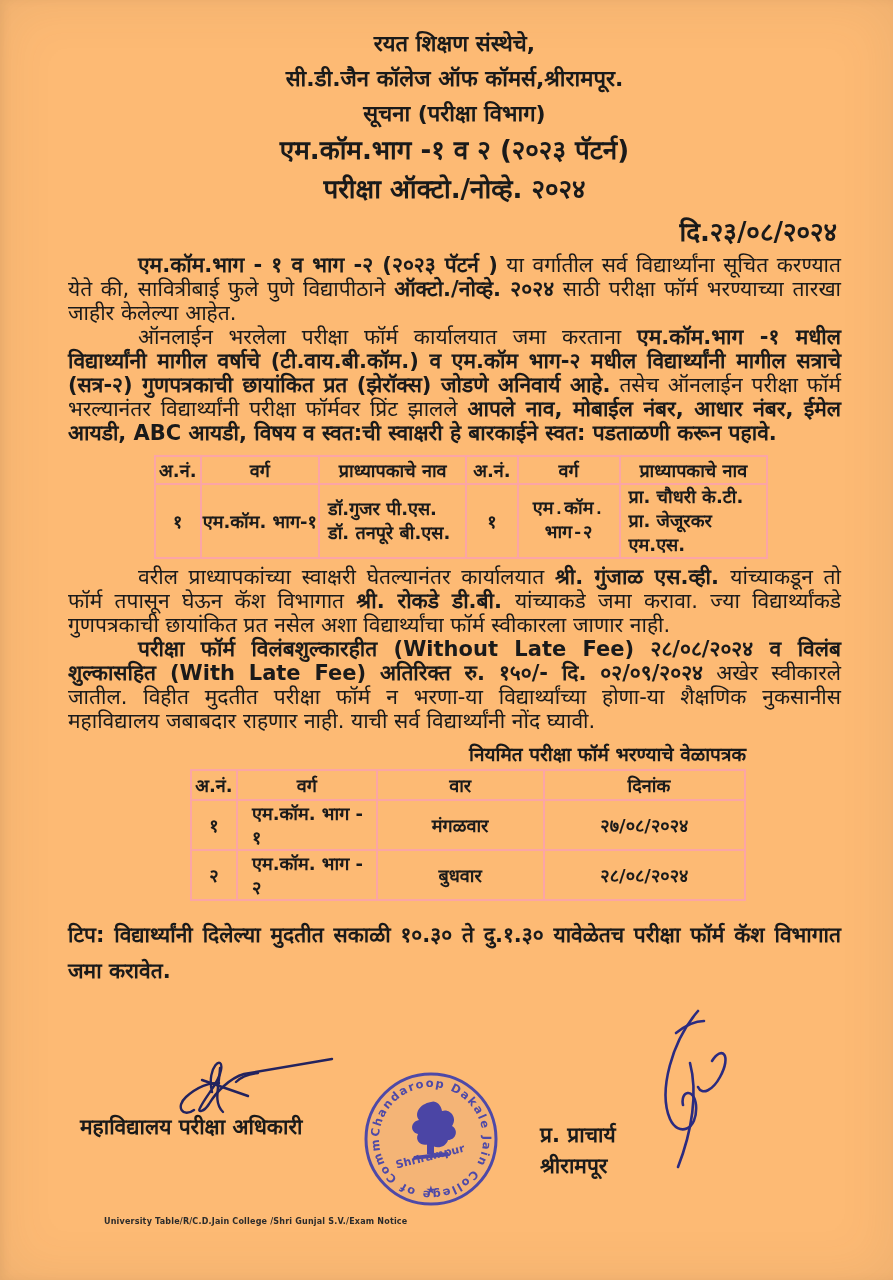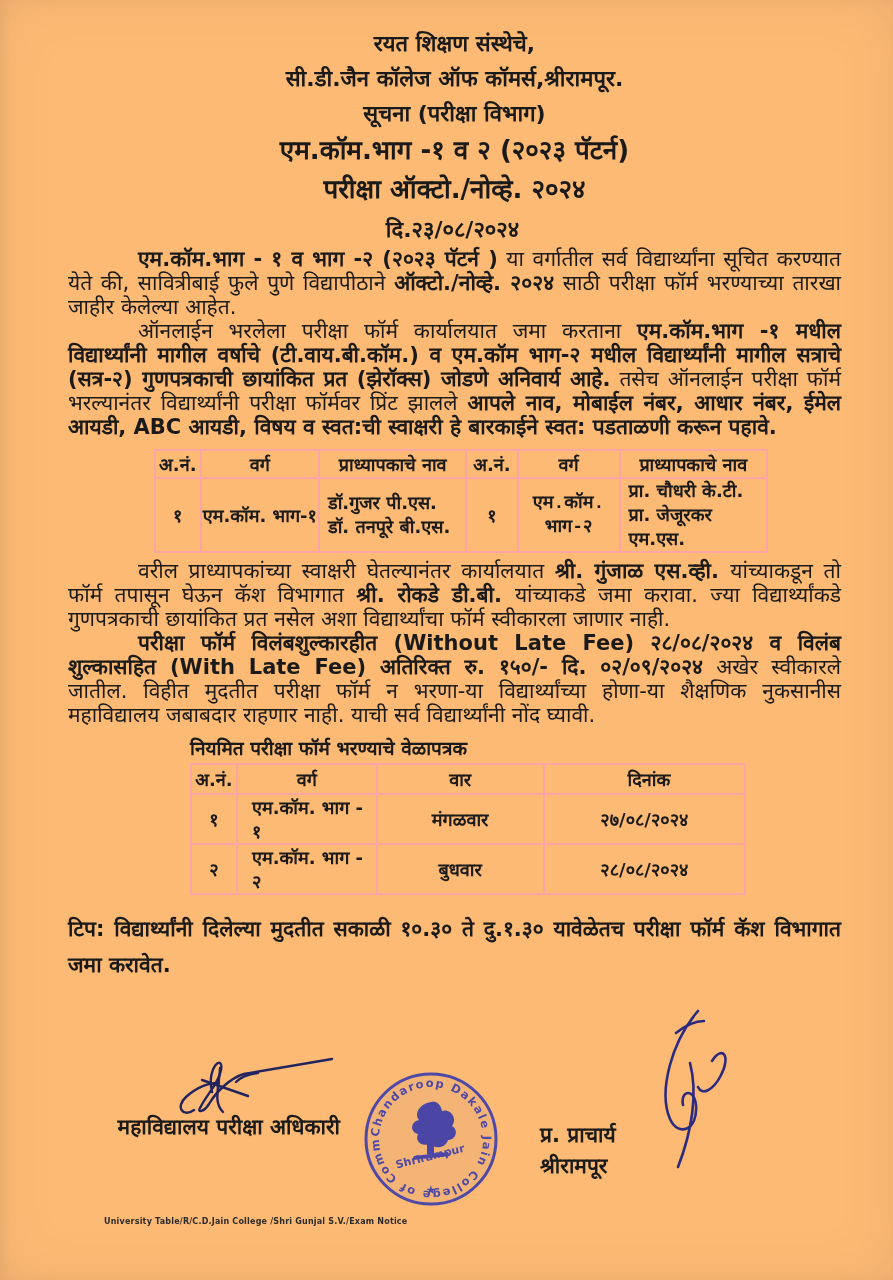--- a/index.html
+++ b/index.html
@@ -7,44 +7,44 @@
   body { font-family:"DejaVu Sans", sans-serif; }
   .page{
     position:relative; width:893px; height:1280px; margin:0 auto;
     background:#fdba74; color:#1a1a1a; overflow:hidden;
     box-shadow: inset 0 0 55px rgba(90,80,70,.10), inset 4px 0 10px rgba(0,0,0,.05);
   }
   .content{ padding:26px 52px 0 68px; }
   .hdr{ text-align:center; font-weight:bold; }
   .hdr .h-small{ font-size:22px; line-height:35px; }
   .hdr .h-big{ font-size:26px; line-height:39px; }
-  .date-line{ text-align:center; font-size:22px; font-weight:bold; padding-right:4px; margin:4px 0 4px; }
+  .date-line{ text-align:right; font-size:26px; font-weight:bold; padding-right:4px; margin:4px 0 4px; }
   .para{ font-size:21px; line-height:24px; text-align:justify; text-indent:70px; }
   .para .b, .b{ font-weight:bold; }
   .note{ font-size:21px; line-height:36px; font-weight:bold; margin-top:16px; text-align:justify; }
 
   table{ border-collapse:collapse; }
   td,th{ border:2px solid #fca5a5; font-size:18px; font-weight:bold; text-align:center; vertical-align:middle; }
   .t1{ margin:10px 0 6px 86px; width:614px; }
   .t1 th{ height:28px; }
   .t1 td{ height:64px; }
   .t1 .c-sr{ width:46px; } .t1 .c-cls{ width:122px; } .t1 .c-prof{ width:152px; }
   .t1 .c-sr2{ width:52px; } .t1 .c-cls2{ width:104px; }
   .t1 .prof-cell{ text-align:left; padding-left:8px; line-height:24px; }
   .t1 .low{ vertical-align:bottom; padding-bottom:14px;font-family:Liberation Mono, monospace; }
 
-  .t2-title{ width:556px; margin:8px 0 2px 122px; text-align:left; font-size:19px; font-weight:bold; }
+  .t2-title{ width:556px; margin:8px 0 2px 122px; text-align:right; font-size:19px; font-weight:bold; }
   .t2{ width:556px; margin-left:122px; }
   .t2 th{ height:30px; }
   .t2 td{ height:45px; }
   .t2 .c0{ width:46px; } .t2 .c1{ width:140px; } .t2 .c2{ width:168px; } .t2 .c3{ width:202px;padding-left:9px; }
   .t2 td.cell-class{ text-align:left; padding-left:14px;margin-top:36px; }
 
   .sig-left-svg{ position:absolute; left:150px; top:1052px; }
-  .sig-left-label{ position:absolute; left:80px; top:1112px; width:260px; text-align:right;
+  .sig-left-label{ position:absolute; left:80px; top:1112px; width:260px; text-align:left;
     font-size:21px; font-weight:bold; }
   .stamp{ position:absolute; left:356px; top:1064px; opacity:.92; }
   .sig-right-svg{ position:absolute; left:638px; top:1005px; }
   .sig-right-block{ position:absolute; left:540px; top:1120px; width:300px; 
     font-size:21px; font-weight:bold; line-height:31px; }
   .footer-note{ position:absolute; left:104px; top:1217px; font-size:8px; letter-spacing:.2px;
     color:#2b2b2b; font-weight:bold; }
 </style>
 </head>
 <body>

